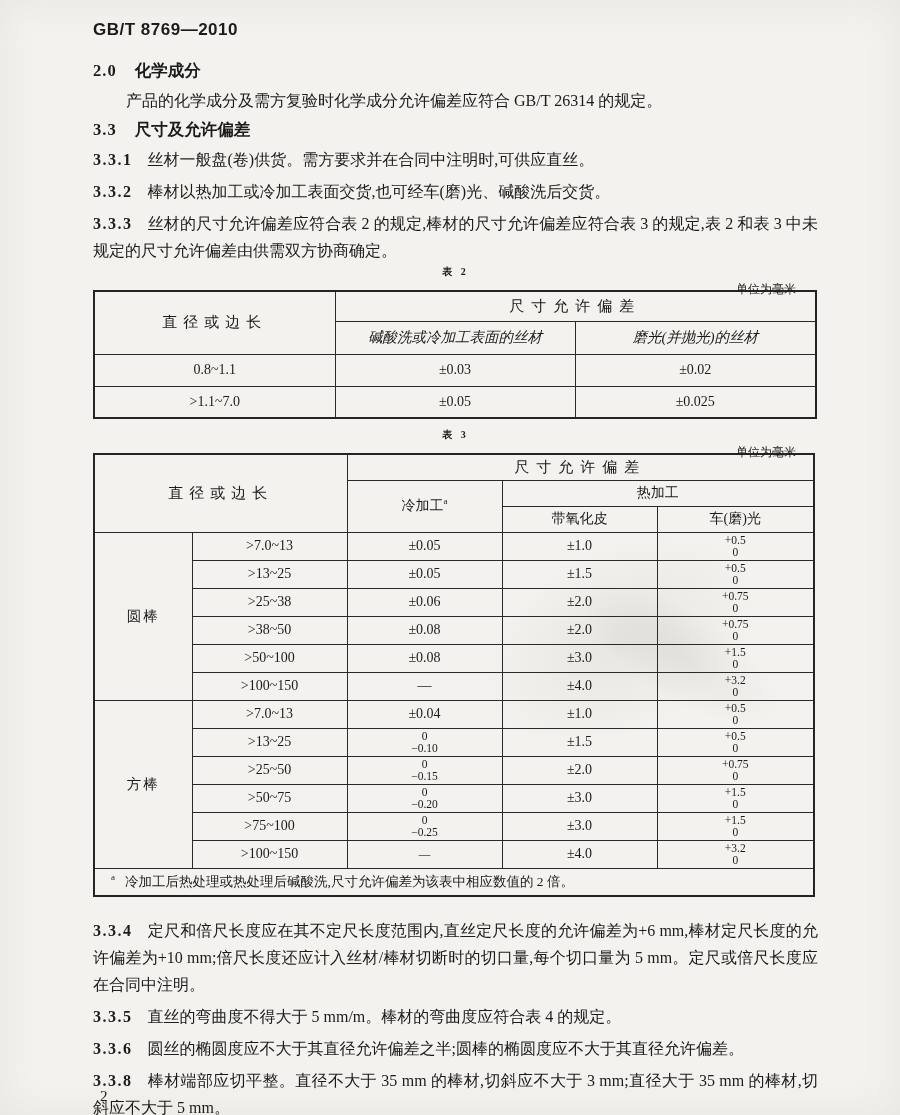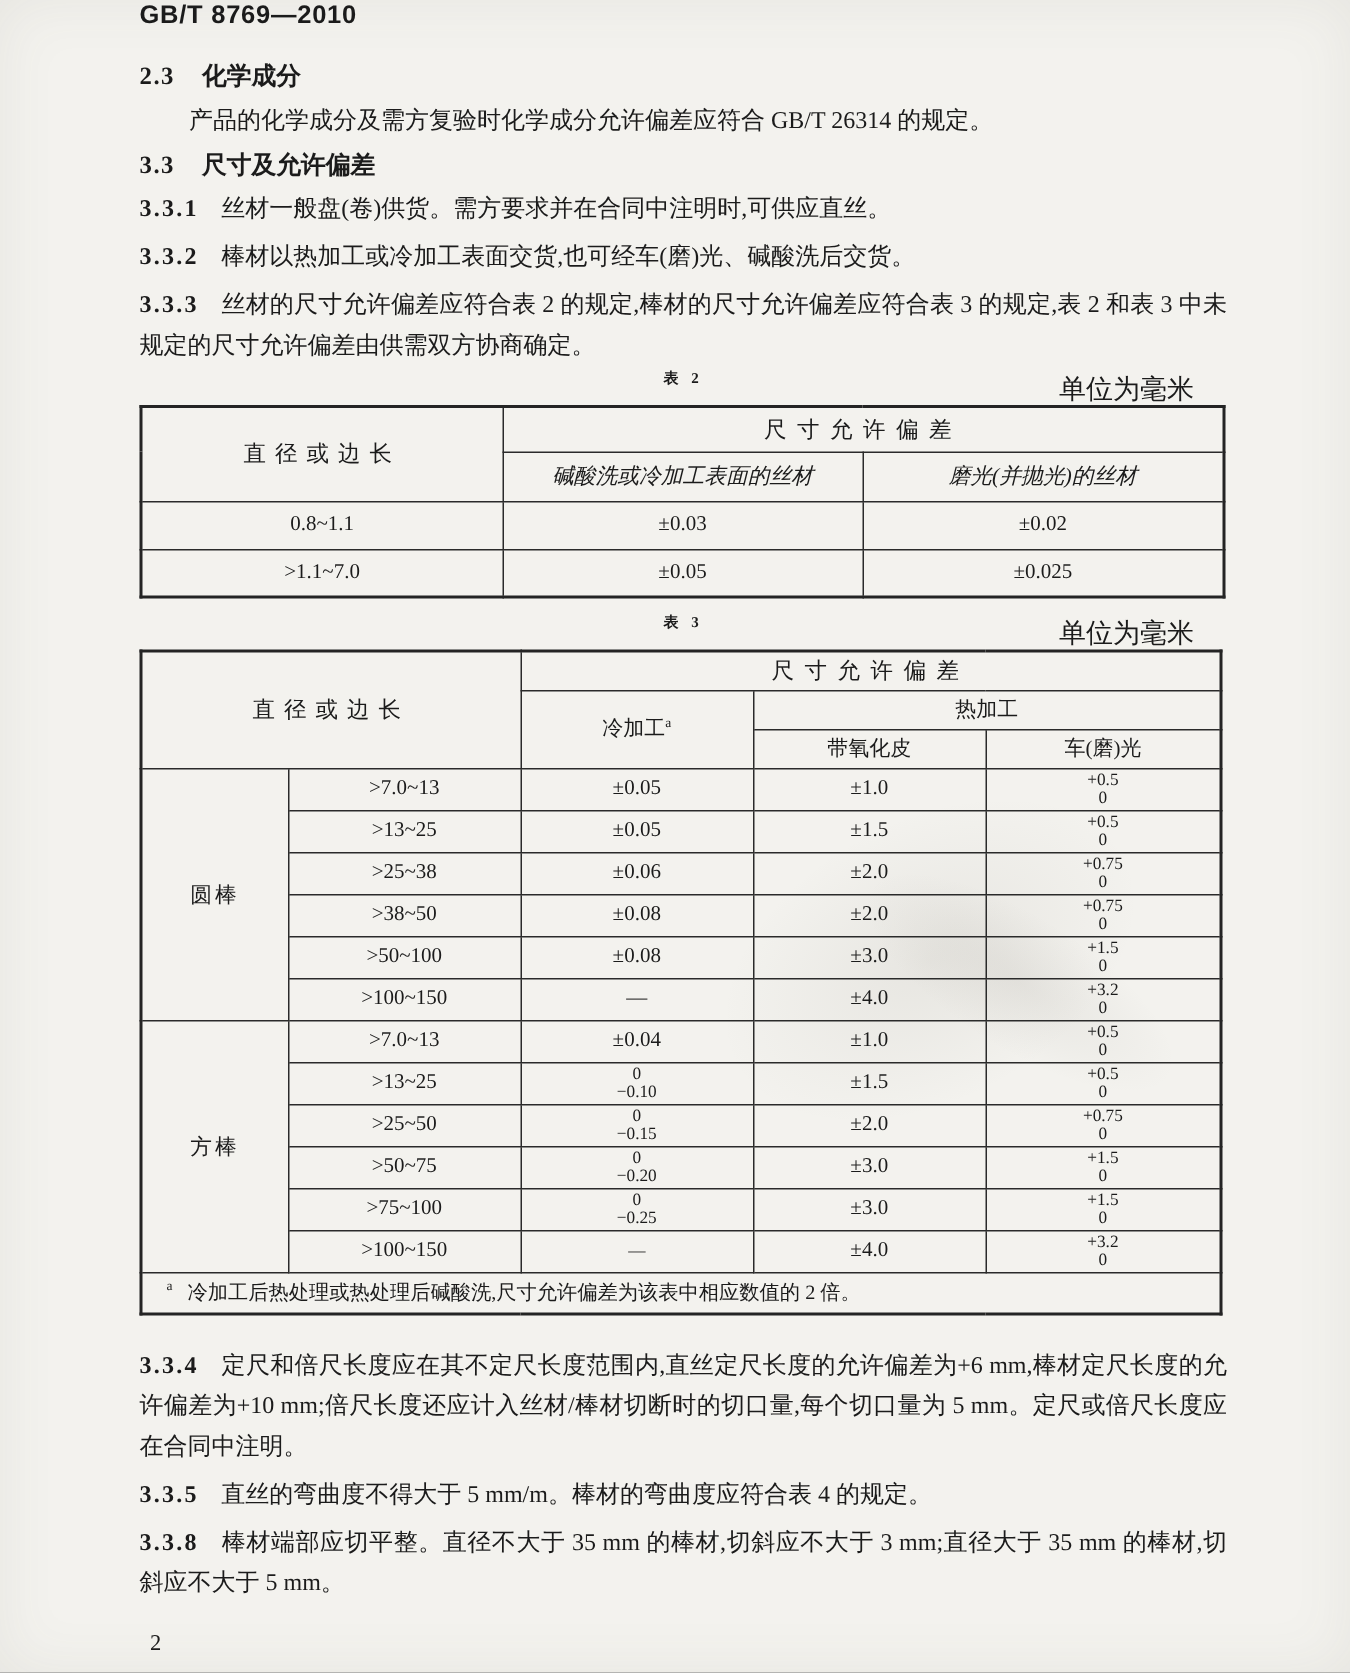--- a/index.html
+++ b/index.html
@@ -17,38 +17,38 @@
   
   .smudge { position: absolute; pointer-events: none; }
   .sm1 { left: 470px; top: 545px; width: 300px; height: 190px;
          background: radial-gradient(ellipse at 50% 50%, rgba(125,120,108,0.10), rgba(125,120,108,0) 70%);
          transform: rotate(-28deg); }
   .sm2 { left: 560px; top: 610px; width: 240px; height: 90px;
          background: radial-gradient(ellipse at 50% 50%, rgba(110,105,95,0.09), rgba(110,105,95,0) 70%);
          transform: rotate(32deg); }
   .content { position: absolute; left: 93px; top: 0; width: 725px; }
 
-  .doc-number { margin-top: 0; font-size: 17px; font-weight: bold; letter-spacing: 0.5px;
+  .doc-number { margin-top: 20px; font-size: 17px; font-weight: bold; letter-spacing: 0.5px;
                 font-family: "Liberation Sans", "DejaVu Sans", sans-serif; }
 
   .sec-heading { font-size: 16.5px; font-weight: bold; }
   .sec-heading .sec-num { margin-right: 18px; letter-spacing: 1px; }
   .h32 { margin-top: 20px; }
   .h33 { margin-top: 5px; }
 
   .para, .clause { font-size: 16px; line-height: 27px; text-align: justify; }
   .para { margin-top: 5px; text-indent: 33px; }
   .clause { margin-top: 5px; }
   .clause .cnum { font-weight: bold; margin-right: 15px; letter-spacing: 1.5px; white-space: nowrap; }
   .clause-344 { margin-top: 20px; }
 
   .tbl-caption { position: relative; height: 22px; margin-top: 1px; }
   .tbl-caption .tcap { position: absolute; left: 0; right: 0; text-align: center;
                        font-weight: bold; font-size: 10px; letter-spacing: 3px; }
-  .tbl-caption .tunit { position: absolute; right: 22px; top: 2px; font-size: 18px; }
+  .tbl-caption .tunit { position: absolute; right: 22px; top: 16px; font-size: 12px; }
   .cap3 { margin-top: 9px; }
 
   table { border-collapse: collapse; table-layout: fixed; width: 722px; margin-top: 3px;
           font-family: "Liberation Serif", "DejaVu Serif", serif; }
   table { border: 2px solid #242424; }
   td { border: 1px solid #2a2a2a; text-align: center; vertical-align: middle;
        font-size: 14px; padding: 1px 2px; white-space: pre-line; }
 
   .t2 .c1 { width: 241px; } .t2 .c2 { width: 240px; } .t2 .c3 { width: 241px; }
   .t2 .hrow1 td { height: 30px; }
@@ -77,21 +77,21 @@
 
 <div class="page">
   <div class="smudge sm1"></div>
   <div class="smudge sm2"></div>
 
   <div class="content">
 
     <div class="doc-number">GB/T 8769—2010</div>
 
     <div class="sec-heading h32">
-      <span class="sec-num">2.3</span><span class="sec-title">化学成分</span>
+      <span class="sec-num">2.0</span><span class="sec-title">化学成分</span>
     </div>
 
     <p class="para">产品的化学成分及需方复验时化学成分允许偏差应符合 GB/T 26314 的规定。</p>
 
     <div class="sec-heading h33">
       <span class="sec-num">3.3</span><span class="sec-title">尺寸及允许偏差</span>
     </div>
 
     <p class="clause">
       <span class="cnum">3.3.1</span><span class="ctext">丝材一般盘(卷)供货。需方要求并在合同中注明时,可供应直丝。</span>
@@ -263,18 +263,21 @@
       </tbody>
     </table>
 
     <p class="clause clause-344">
       <span class="cnum">3.3.4</span><span class="ctext">定尺和倍尺长度应在其不定尺长度范围内,直丝定尺长度的允许偏差为+6 mm,棒材定尺长度的允许偏差为+10 mm;倍尺长度还应计入丝材/棒材切断时的切口量,每个切口量为 5 mm。定尺或倍尺长度应在合同中注明。</span>
     </p>
     <p class="clause">
       <span class="cnum">3.3.5</span><span class="ctext">直丝的弯曲度不得大于 5 mm/m。棒材的弯曲度应符合表 4 的规定。</span>
     </p>
     <p class="clause">
+      <span class="cnum">3.3.6</span><span class="ctext">圆丝的椭圆度应不大于其直径允许偏差之半;圆棒的椭圆度应不大于其直径允许偏差。</span>
+    </p>
+    <p class="clause">
       <span class="cnum">3.3.8</span><span class="ctext">棒材端部应切平整。直径不大于 35 mm 的棒材,切斜应不大于 3 mm;直径大于 35 mm 的棒材,切斜应不大于 5 mm。</span>
     </p>
   </div>
 
   <div class="page-num">2</div>
 </div>
 
 </body></html>

